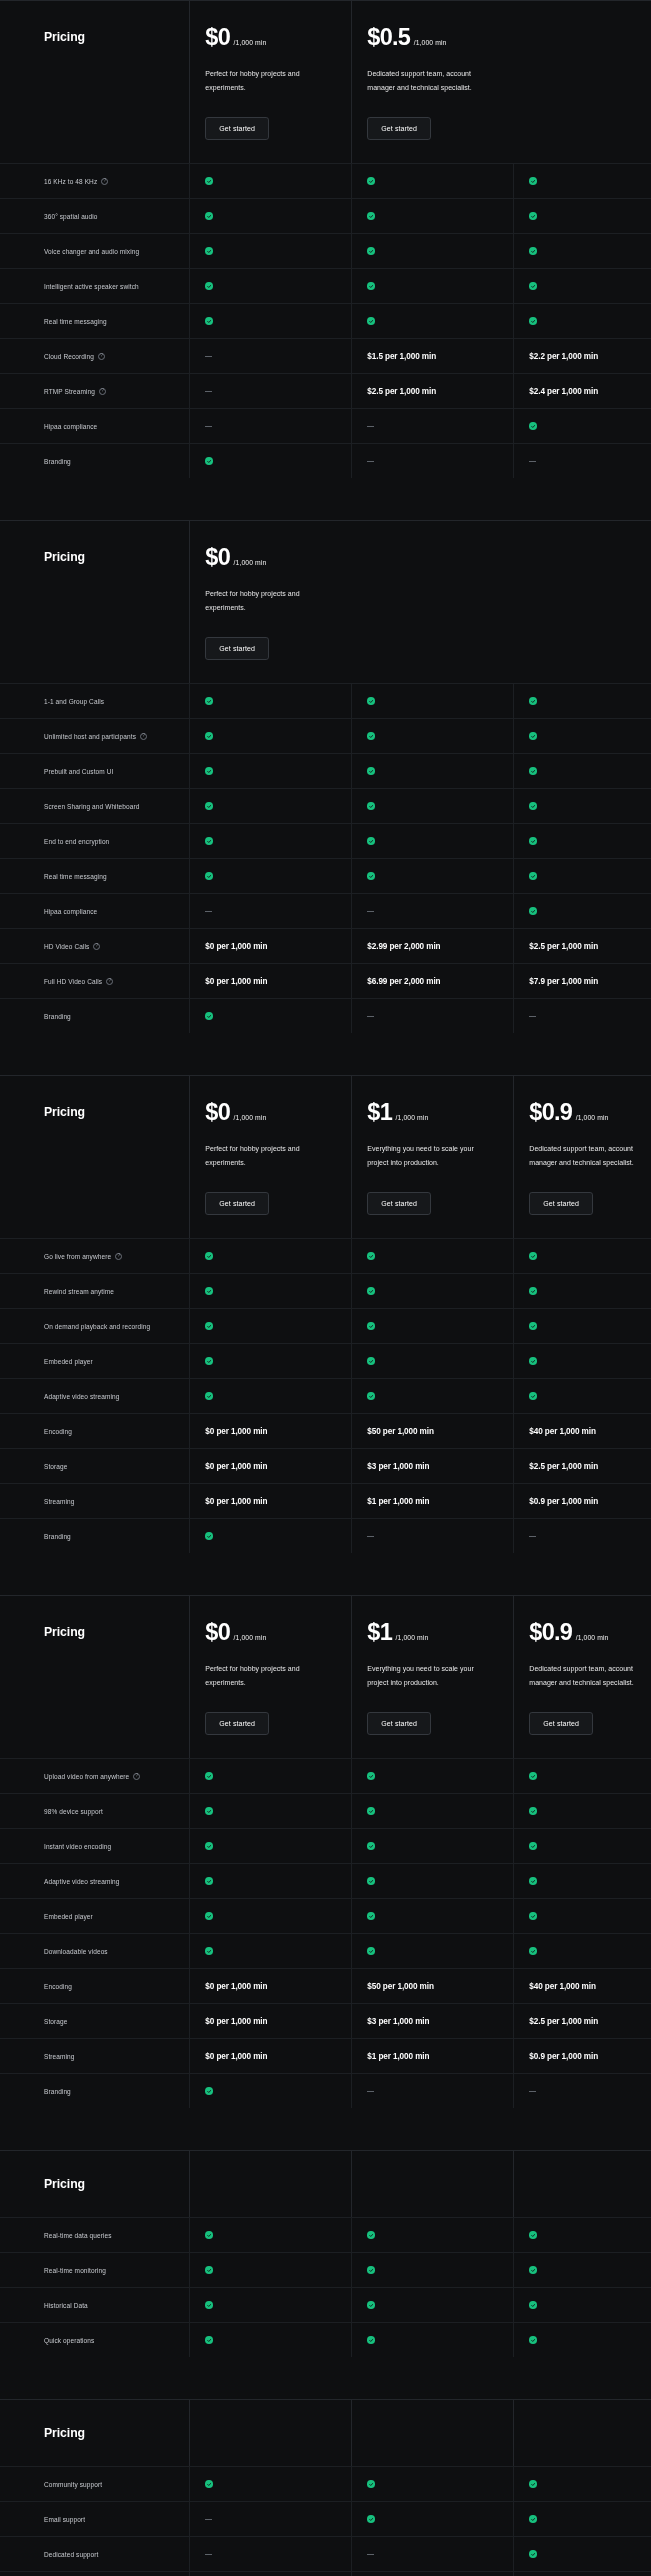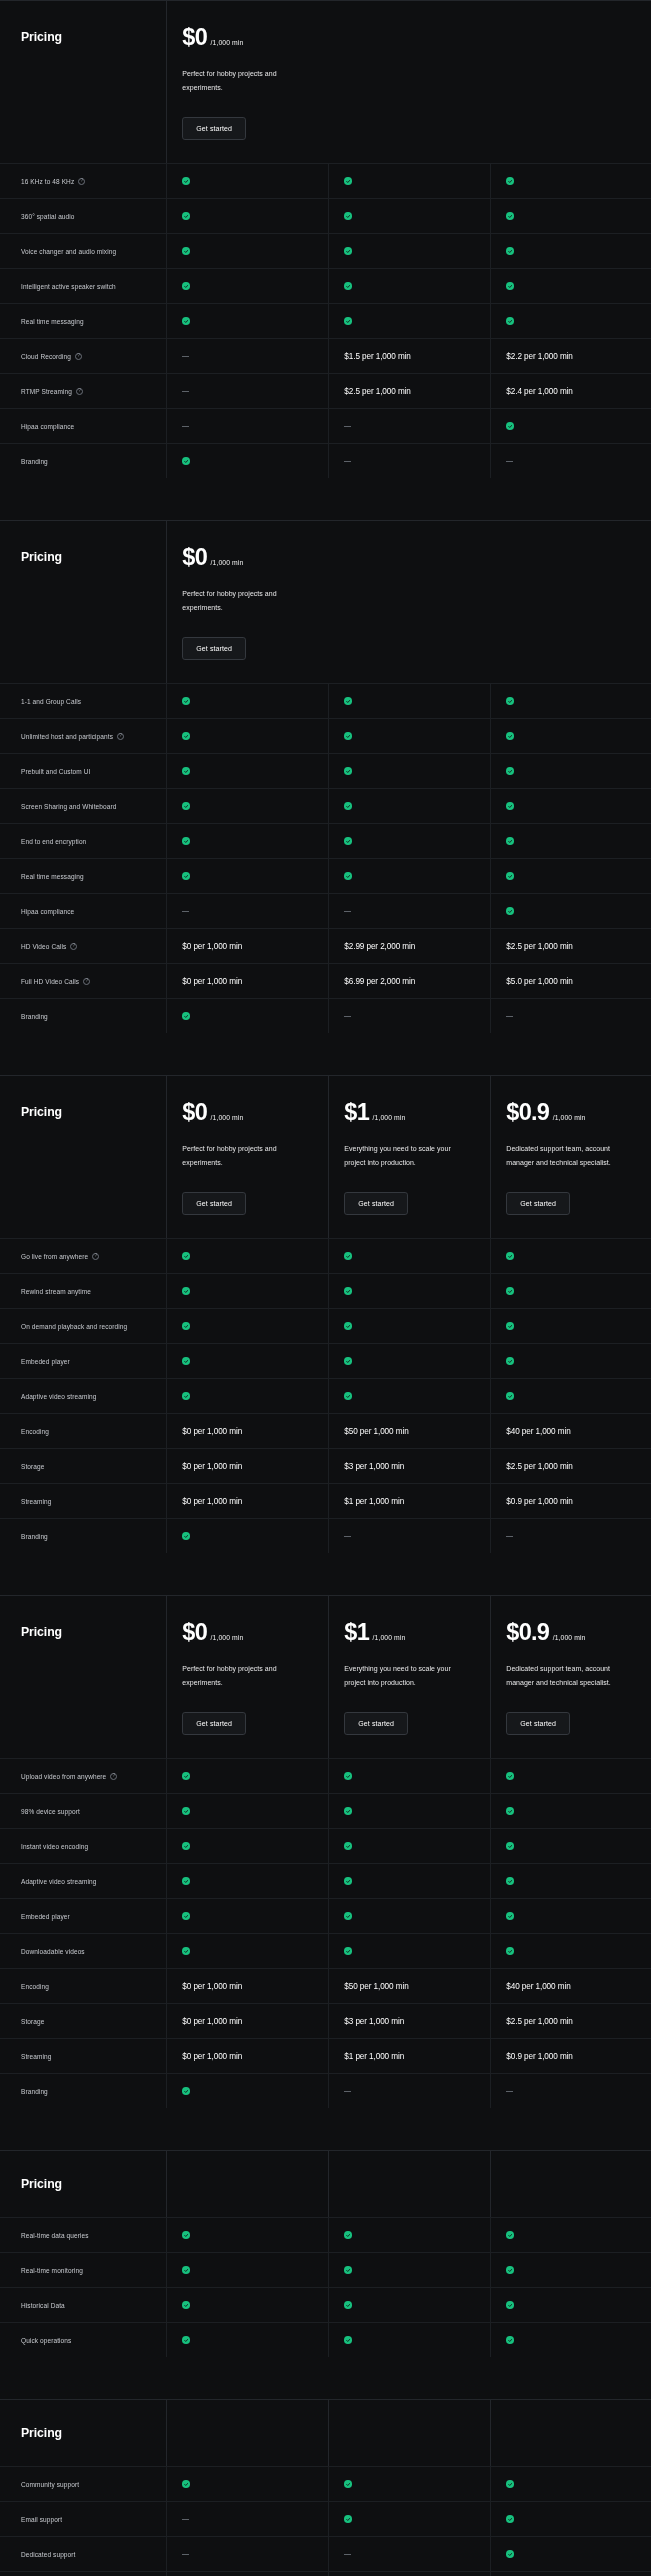--- a/index.html
+++ b/index.html
@@ -12,20 +12,21 @@
     color: #ffffff;
     -webkit-font-smoothing: antialiased;
   }
   .page { width: 651px; background: #0e0f11; padding: 0; }
 
   
   .row {
     display: grid;
     grid-template-columns: 166px 162px 162px 162px;
     width: 651px;
+    padding-left: 23px;
   }
 
   
   .sec-head {
     border-top: 0.6px solid #23262b;
   }
   .sec-head .cell {
     border-left: 0.6px solid #23262b;
     padding: 0 0 0 15.3px;
     min-height: 162px;
@@ -116,21 +117,21 @@
     border: 0.6px solid #6b7079;
     border-radius: 50%;
     font-size: 4.7px;
     color: #8b9098;
     line-height: 1;
     flex: 0 0 auto;
     cursor: pointer;
   }
   .val-price {
     font-size: 8.2px;
-    font-weight: 400;
+    font-weight: 700;
     color: #ffffff;
     letter-spacing: -0.1px;
   }
   .val-text {
     font-size: 8.2px;
     font-weight: 700;
     color: #ffffff;
   }
   .dash {
     display: inline-block;
@@ -175,20 +176,28 @@
         <div class="sec-title">Pricing</div>
       </div>
       <div class="cell">
         <div class="price-line">
           <span class="price-amt">$0</span>
           <span class="price-unit">/1,000 min</span>
         </div>
         <div class="plan-desc">Perfect for hobby projects and experiments.</div>
         <div class="cta-wrap"><button class="btn">Get started</button></div>
       </div>
+      <div class="cell">
+        <div class="price-line">
+          <span class="price-amt">$0.5</span>
+          <span class="price-unit">/1,000 min</span>
+        </div>
+        <div class="plan-desc">Dedicated support team, account manager and technical specialist.</div>
+        <div class="cta-wrap"><button class="btn">Get started</button></div>
+      </div>
     </div>
     <div class="row feat">
       <div class="cell label-cell">
         <span class="feat-label">
           <span>16 KHz to 48 KHz</span>
           <span class="info-icon">?</span>
         </span>
       </div>
       <div class="cell">
         <span class="chk">
@@ -625,21 +634,21 @@
           <span class="info-icon">?</span>
         </span>
       </div>
       <div class="cell">
         <span class="val-price">$0 per 1,000 min</span>
       </div>
       <div class="cell">
         <span class="val-price">$6.99 per 2,000 min</span>
       </div>
       <div class="cell">
-        <span class="val-price">$5.0 per 1,000 min</span>
+        <span class="val-price">$7.9 per 1,000 min</span>
       </div>
     </div>
     <div class="row feat">
       <div class="cell label-cell">
         <span class="feat-label">
           <span>Branding</span>
         </span>
       </div>
       <div class="cell">
         <span class="chk">

